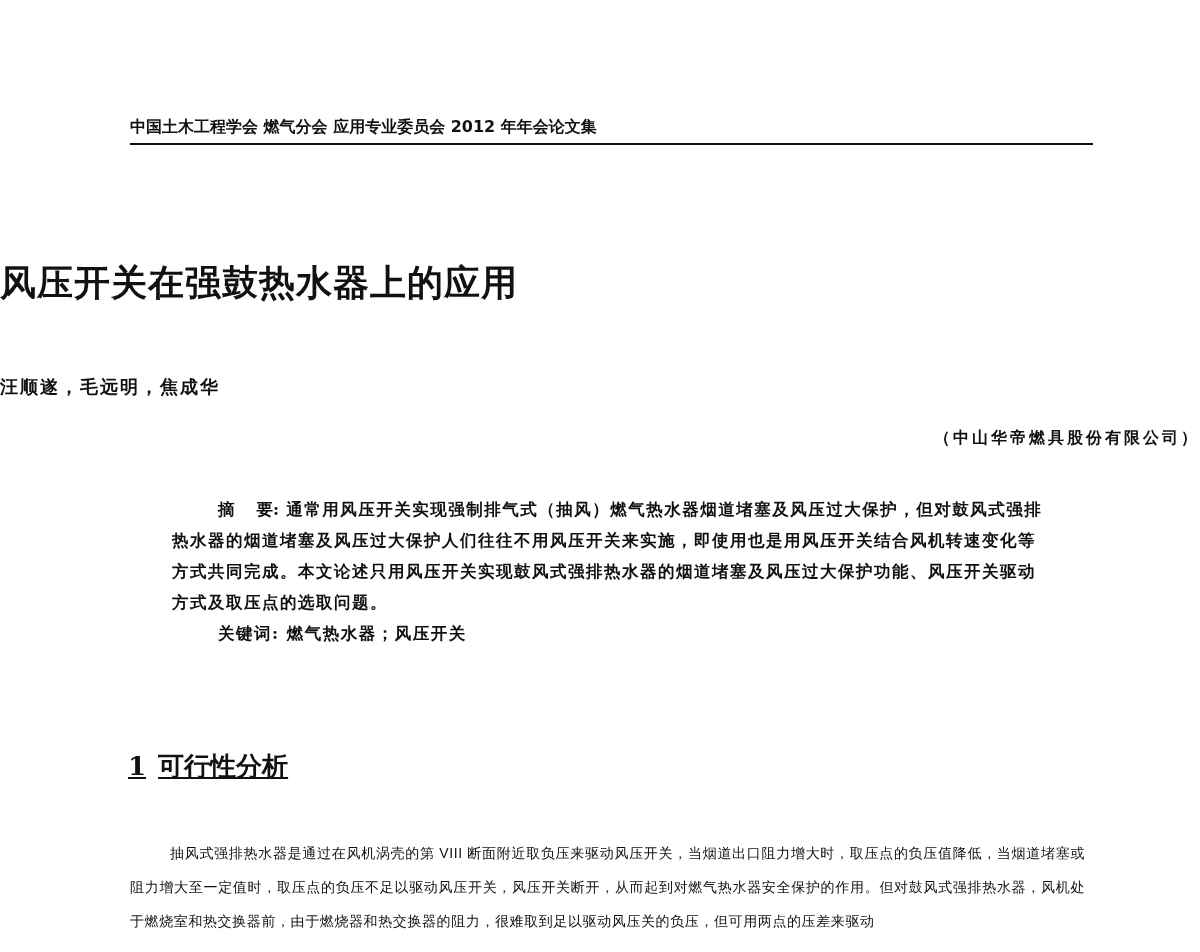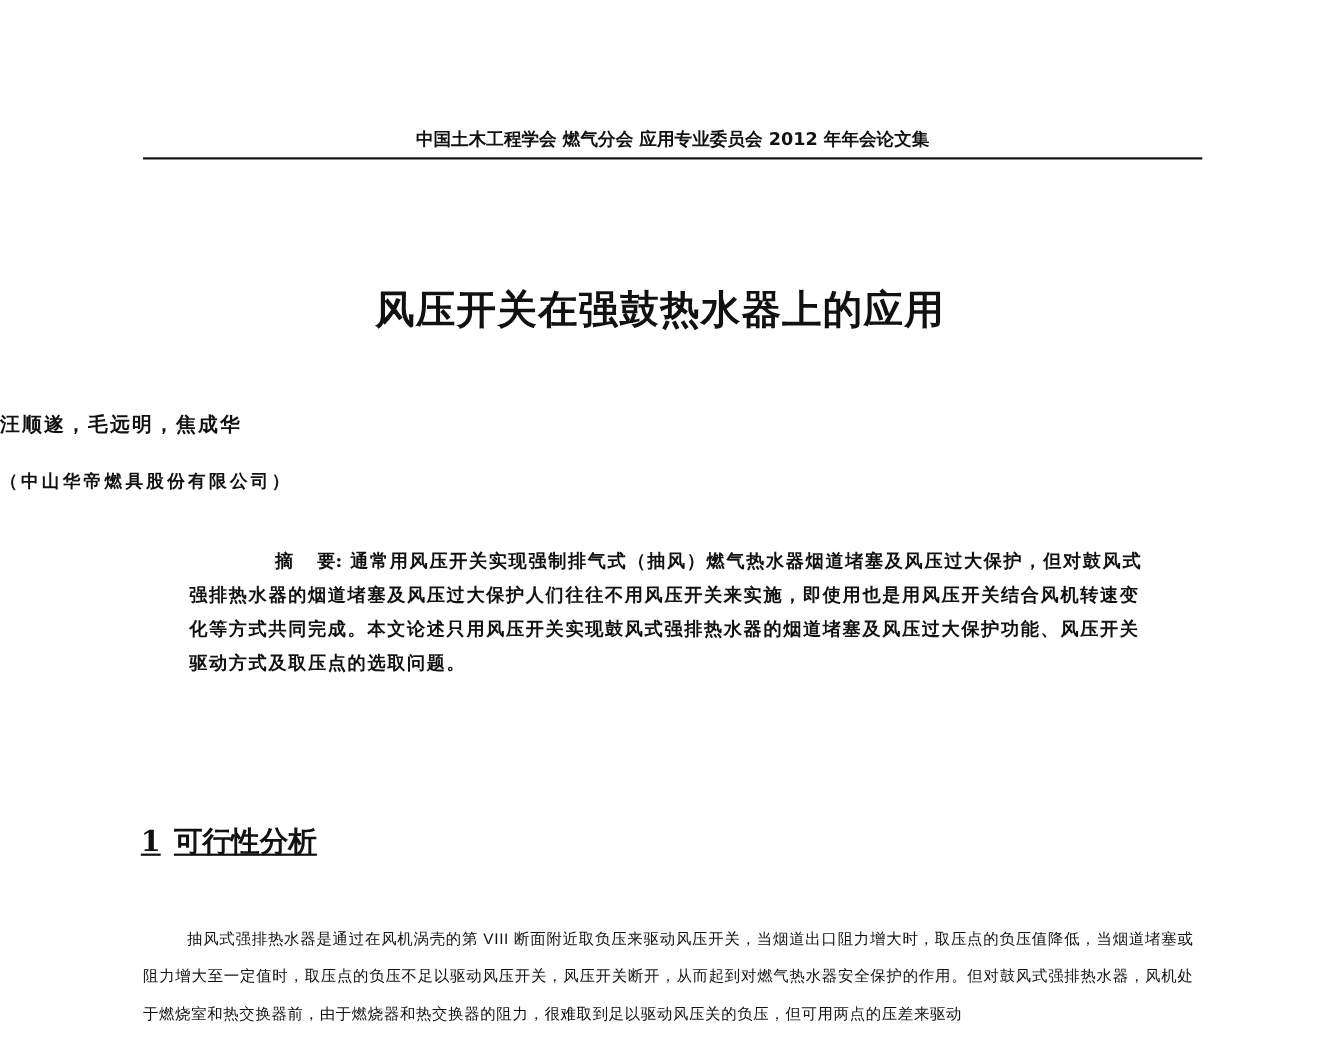--- a/index.html
+++ b/index.html
@@ -13,41 +13,41 @@
       position: relative;
       overflow: hidden;
       color: #111111;
       font-family: "DejaVu Serif", "Liberation Serif", serif;
     }
     .running-header {
       position: absolute;
       left: 130px;
       top: 116px;
       width: 963px;
-      text-align: center;
+      text-align: left;
       font-size: 16px;
       font-weight: bold;
       letter-spacing: 0px;
       line-height: 22px;
       font-family: "DejaVu Sans", "Liberation Sans", sans-serif;
     }
     .header-rule {
       position: absolute;
       left: 130px;
       top: 143px;
       width: 963px;
       height: 2px;
       background: #111111;
     }
     .paper-title {
       position: absolute;
       left: 0;
       top: 256px;
       width: 1200px;
-      text-align: center;
+      text-align: left;
       font-size: 36px;
       font-weight: bold;
       letter-spacing: 1px;
       line-height: 54px;
       font-family: "DejaVu Sans", "Liberation Sans", sans-serif;
     }
     .authors {
       position: absolute;
       left: 0;
       top: 373px;
@@ -55,21 +55,21 @@
       font-size: 18px;
       font-weight: bold;
       letter-spacing: 2px;
       line-height: 28px;
     }
     .affiliation {
       position: absolute;
       left: 0;
       top: 425px;
       width: 1200px;
-      text-align: left;
+      text-align: right;
       font-size: 16px;
       font-weight: bold;
       letter-spacing: 3px;
       line-height: 26px;
     }
     .abstract {
       position: absolute;
       left: 172px;
       top: 494px;
       width: 880px;
@@ -80,21 +80,20 @@
     }
     .abstract p {
       margin: 0;
     }
     .abstract-first {
       text-indent: 46px;
     }
     .abstract-label {
       font-weight: bold;
       letter-spacing: 0;
-      margin-left: 32px;
     }
     .abstract-label .gap {
       display: inline-block;
       width: 22px;
     }
     .keywords {
       margin-left: 46px !important;
     }
     .section-heading {
       position: absolute;
@@ -135,20 +134,24 @@
 <div class="paper-title">风压开关在强鼓热水器上的应用</div>
 
 <div class="authors">汪顺遂，毛远明，焦成华</div>
 <div class="affiliation">（中山华帝燃具股份有限公司）</div>
 
 <div class="abstract">
   <p class="abstract-first">
     <span class="abstract-label"><span>摘</span><span class="gap"></span><span>要</span><span>:</span></span>
     <span>通常用风压开关实现强制排气式（抽风）燃气热水器烟道堵塞及风压过大保护，但对鼓风式强排热水器的烟道堵塞及风压过大保护人们往往不用风压开关来实施，即使用也是用风压开关结合风机转速变化等方式共同完成。本文论述只用风压开关实现鼓风式强排热水器的烟道堵塞及风压过大保护功能、风压开关驱动方式及取压点的选取问题。</span>
   </p>
+  <p class="keywords">
+    <span>关键词:</span>
+    <span>燃气热水器；风压开关</span>
+  </p>
 </div>
 
 <div class="section-heading">
   <span class="num">1</span><span>可行性分析</span>
 </div>
 
 <div class="body-text">
   <p>抽风式强排热水器是通过在风机涡壳的第 VIII 断面附近取负压来驱动风压开关，当烟道出口阻力增大时，取压点的负压值降低，当烟道堵塞或阻力增大至一定值时，取压点的负压不足以驱动风压开关，风压开关断开，从而起到对燃气热水器安全保护的作用。但对鼓风式强排热水器，风机处于燃烧室和热交换器前，由于燃烧器和热交换器的阻力，很难取到足以驱动风压关的负压，但可用两点的压差来驱动</p>
 </div>
 

